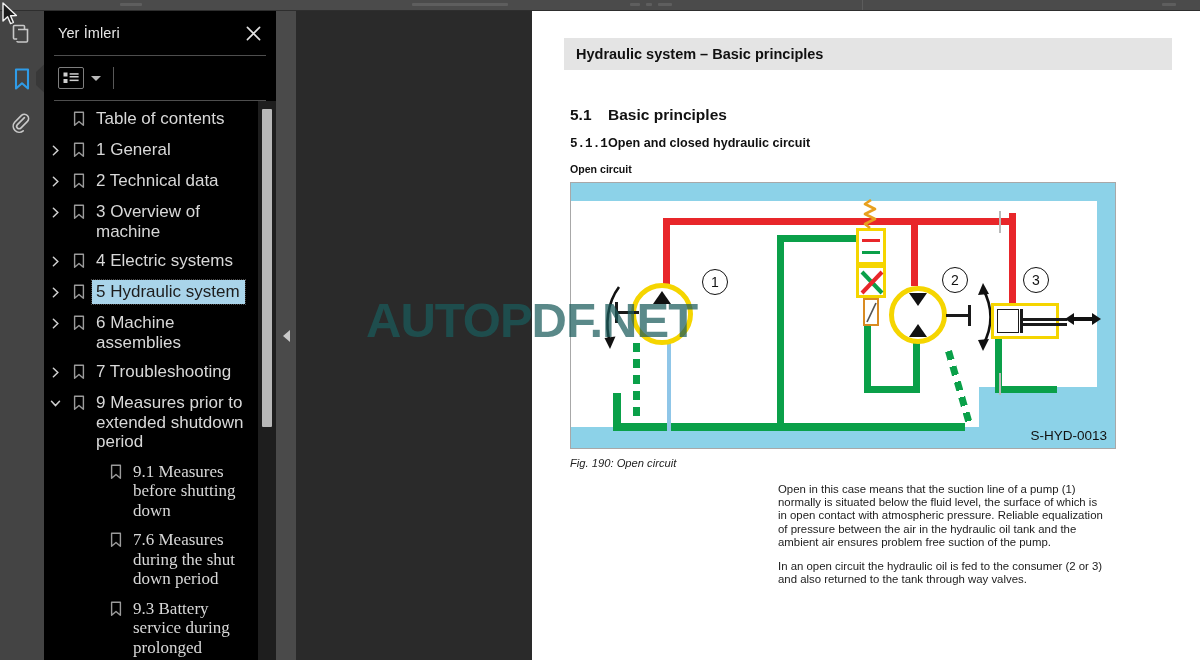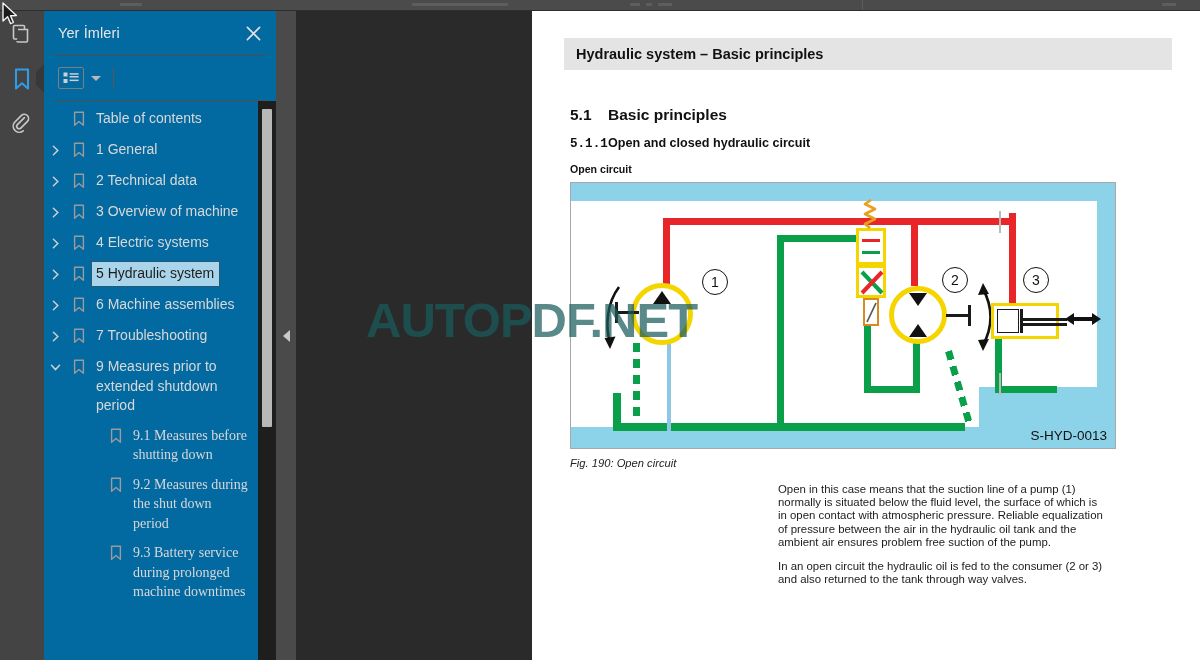--- a/index.html
+++ b/index.html
@@ -36,21 +36,21 @@
     background: #383838;
     clip-path: polygon(100% 0, 100% 100%, 0 72%, 0 28%);
   }
 
   
   .cursor { position: absolute; left: 2px; top: 2px; z-index: 60; pointer-events: none; }
 
   
   .panel {
     position: absolute; left: 44px; top: 11px; width: 232px; height: 649px;
-    background: #0369a1;
+    background: #000000;
     display: flex; flex-direction: column;
   }
   .panel-head {
     height: 44px; flex: 0 0 44px;
     display: flex; align-items: center; justify-content: space-between;
     padding: 0 12px 0 14px;
   }
   .panel-title { color: #e6e6e6; font-size: 14.5px; letter-spacing: .1px; }
   .panel-close {
     width: 22px; height: 22px; display: flex; align-items: center; justify-content: center;
@@ -79,21 +79,21 @@
     background: #a9d4ea; color: #1d1d1d;
     outline: 1px dotted #4a4a4a; outline-offset: 0px;
   }
   .twisty {
     flex: 0 0 22px; height: 24px; display: flex; align-items: center; justify-content: center;
     cursor: pointer;
   }
   .twisty svg { display: block; }
   .bm-ico { flex: 0 0 26px; height: 24px; display: flex; align-items: center; justify-content: center; }
   .node-label {
-    color: #d8d8d8; font-size: 14px; line-height: 19.5px;
+    color: #d8d8d8; font-size: 17px; line-height: 19.5px;
     padding: 2px 5px 2px 4px; cursor: pointer;
   }
   .lvl1 { padding-left: 0px; }
   .lvl2 { padding-left: 37px; font-family: Liberation Serif, serif; }
   .lvl2 .bm-ico { flex: 0 0 26px; }
   .node.noarrow .twisty { visibility: hidden; }
 
   
   .pscroll-track {
     position: absolute; right: 0; top: 0; width: 18px; bottom: 0;
@@ -394,21 +394,21 @@
             <span class="twisty">
               <svg width="11" height="11" viewBox="0 0 11 11">
                 <path d="M3.4 1.3 L7.8 5.5 L3.4 9.7" fill="none" stroke="#cfcfcf" stroke-width="1.5" stroke-linecap="round"></path>
               </svg>
             </span>
             <span class="bm-ico">
               <svg width="12" height="16" viewBox="0 0 12 16">
                 <path d="M1.6 1.2 h8.8 v13 l-4.4 -3.7 l-4.4 3.7 z" fill="none" stroke="#9b9b9b" stroke-width="1.4" stroke-linejoin="round"></path>
               </svg>
             </span>
-            <span class="node-label">9.2 Measures during the shut down period</span>
+            <span class="node-label">7.6 Measures during the shut down period</span>
           </div>
           <div class="node lvl2 noarrow">
             <span class="twisty">
               <svg width="11" height="11" viewBox="0 0 11 11">
                 <path d="M3.4 1.3 L7.8 5.5 L3.4 9.7" fill="none" stroke="#cfcfcf" stroke-width="1.5" stroke-linecap="round"></path>
               </svg>
             </span>
             <span class="bm-ico">
               <svg width="12" height="16" viewBox="0 0 12 16">
                 <path d="M1.6 1.2 h8.8 v13 l-4.4 -3.7 l-4.4 3.7 z" fill="none" stroke="#9b9b9b" stroke-width="1.4" stroke-linejoin="round"></path>

